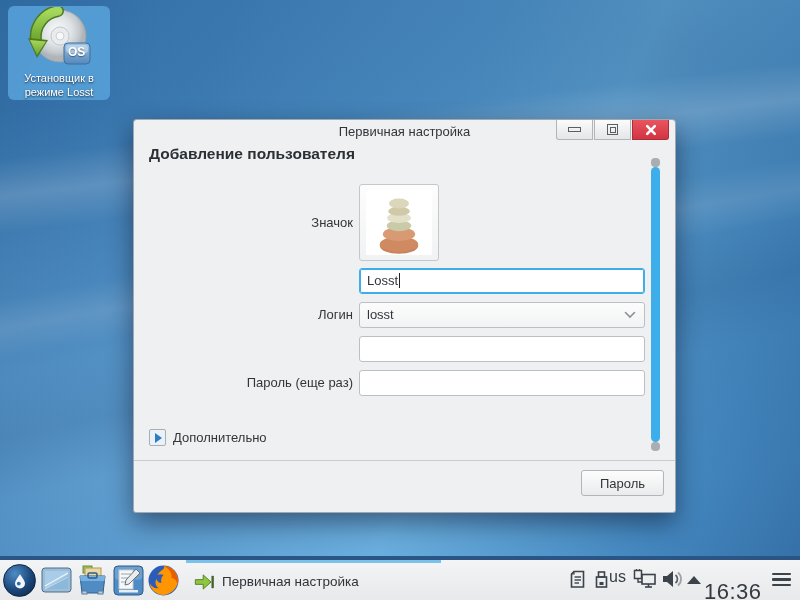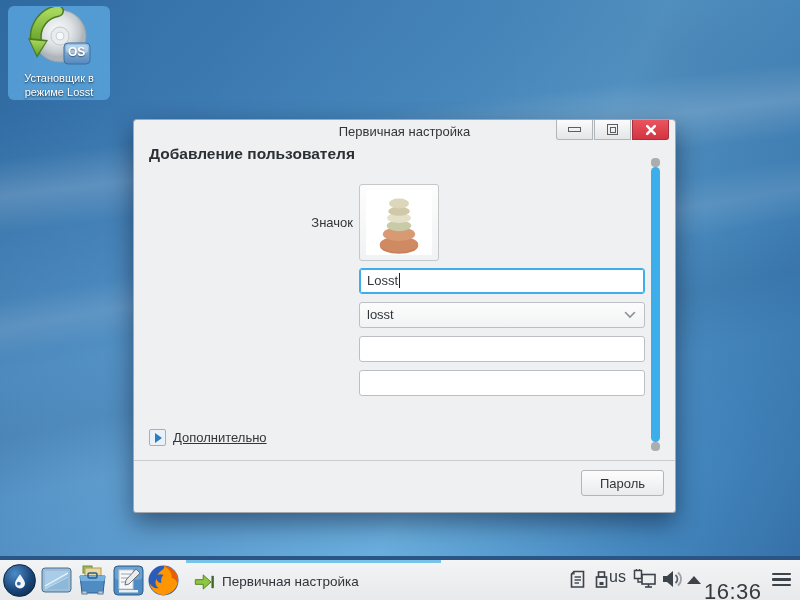--- a/index.html
+++ b/index.html
@@ -60,21 +60,21 @@
   .avatar-btn{position:absolute;left:225px;top:64px;width:80px;height:77px;box-sizing:border-box;
     background:linear-gradient(#fdfdfd,#f1f2f3);border:1px solid #c4c8cb;border-radius:3px;
     display:flex;align-items:center;justify-content:center;cursor:pointer;}
   .avatar-inner{width:66px;height:65px;background:#fff;display:flex;align-items:flex-end;justify-content:center;}
 
   .expander{position:absolute;left:15px;top:309px;display:flex;align-items:center;cursor:pointer;}
   .exp-box{width:17px;height:17px;box-sizing:border-box;border:1px solid #a9aeb2;background:#eaf1f8;
     border-radius:2px;display:flex;align-items:center;justify-content:center;margin-right:7px;}
   .exp-tri{width:0;height:0;border-top:5px solid transparent;border-bottom:5px solid transparent;
     border-left:7px solid #2d7dc1;margin-left:2px;}
-  .exp-label{font-size:13px;color:#31363b;text-decoration:underline;}
+  .exp-label{font-size:13px;color:#31363b;}
 
   .separator{position:absolute;left:0;top:340px;width:100%;border-top:1px solid #c9cccf;}
   .next-btn{position:absolute;left:447px;top:350px;width:83px;height:26px;box-sizing:border-box;
     background:linear-gradient(#fdfdfd,#eaebec);border:1px solid #b2b6b9;border-radius:3px;
     font-size:13px;color:#31363b;display:flex;align-items:center;justify-content:center;cursor:pointer;}
 
   .scrollbar{position:absolute;left:517px;top:38px;width:9px;height:293px;}
   .sb-cap{position:absolute;left:0;width:9px;height:9px;border-radius:4px;background:#a9aeb2;}
   .sb-cap.top{top:0;} .sb-cap.bot{bottom:0;}
   .sb-thumb{position:absolute;left:0;top:9px;width:9px;height:275px;border-radius:4.5px;background:#3daee9;cursor:grab;}
@@ -176,29 +176,31 @@
           <ellipse cx="30" cy="40" rx="16" ry="7" fill="#c9cba8"></ellipse>
           <ellipse cx="30" cy="30" rx="15.5" ry="6.5" fill="#e4dfc9"></ellipse>
           <ellipse cx="30" cy="21" rx="14" ry="6" fill="#cfc9a8"></ellipse>
           <ellipse cx="30" cy="11" rx="13" ry="6.5" fill="#dcd6ba"></ellipse>
         </svg>
       </div>
     </div>
 
     <div class="field focused" style="top:148px;"><span>Losst</span><span class="caret"></span></div>
 
+    <div class="flabel" style="top:182px;">Логин</div>
     <div class="field combo" style="top:182px;">
       <span>losst</span>
       <svg class="chev" width="12" height="8" viewBox="0 0 12 8">
         <path d="M1.5 1.5 L6 6 L10.5 1.5" fill="none" stroke="#8a9296" stroke-width="1.6" stroke-linecap="round"></path>
       </svg>
     </div>
 
     <div class="field" style="top:216px;"><span></span></div>
 
+    <div class="flabel" style="top:250px;">Пароль (еще раз)</div>
     <div class="field" style="top:250px;"><span></span></div>
 
     <div class="expander">
       <div class="exp-box">
           <div class="exp-tri"></div>
         </div>
       <div class="exp-label">Дополнительно</div>
     </div>
 
     <div class="separator"></div>

